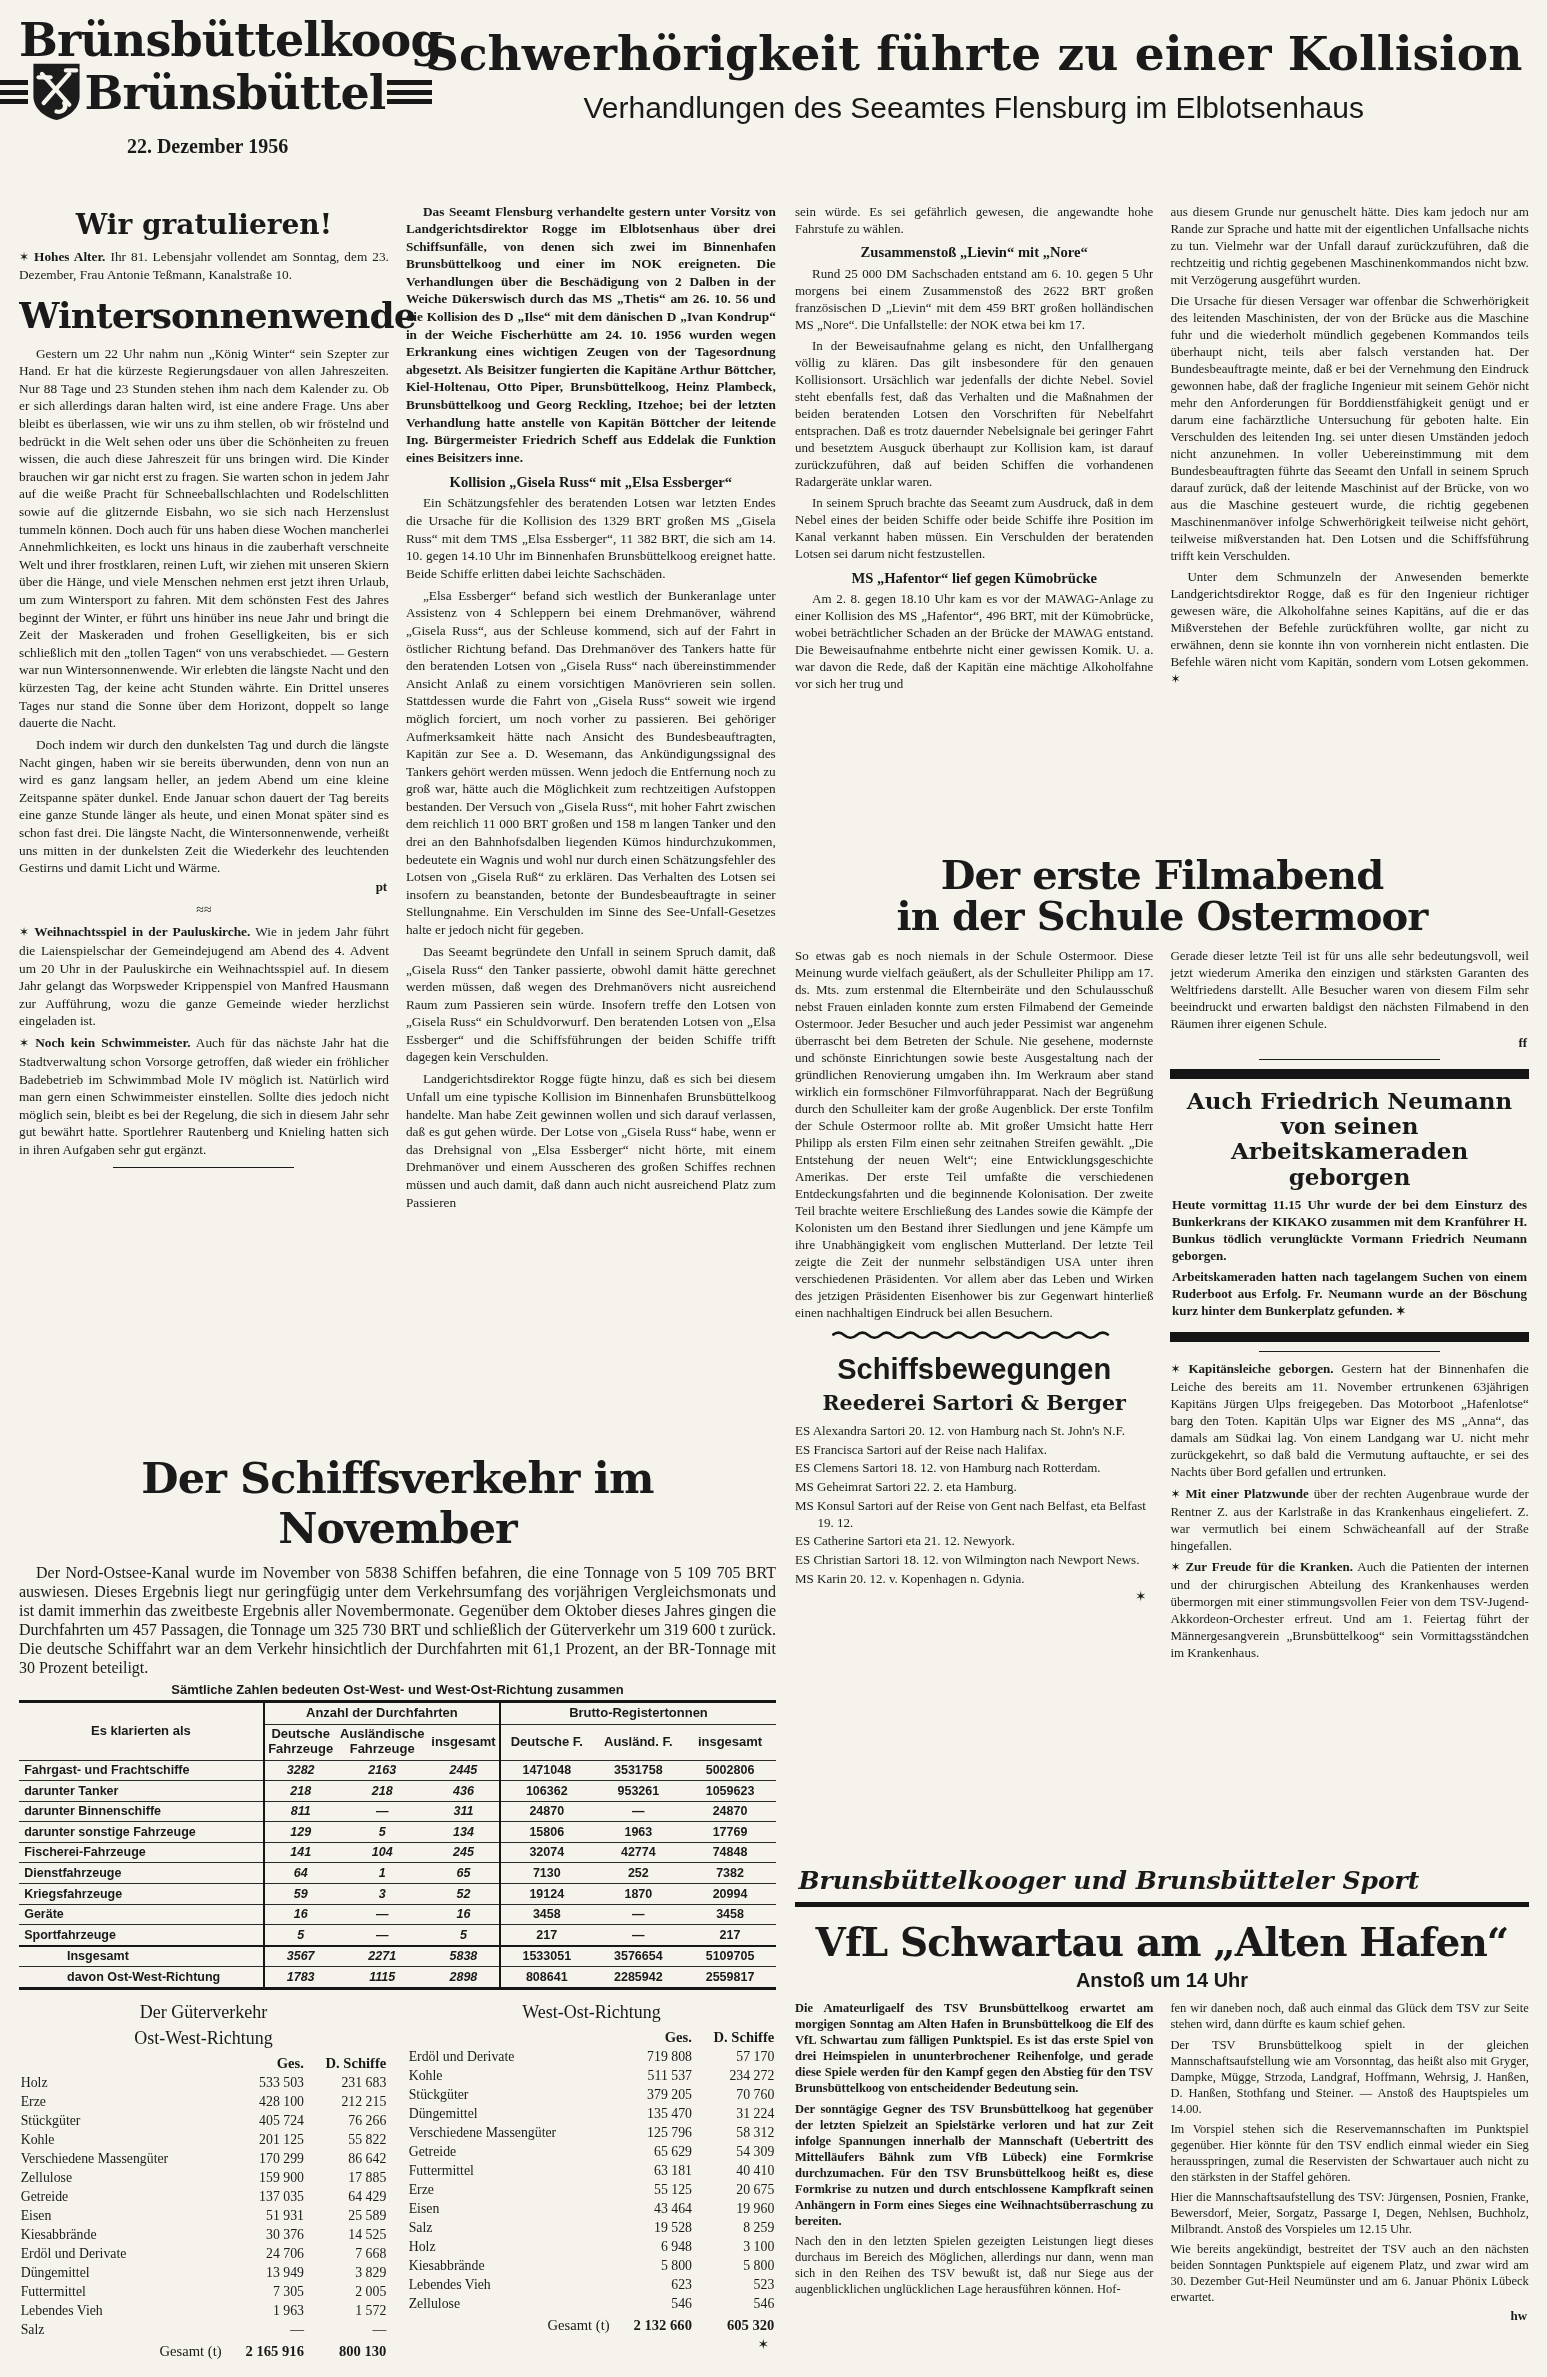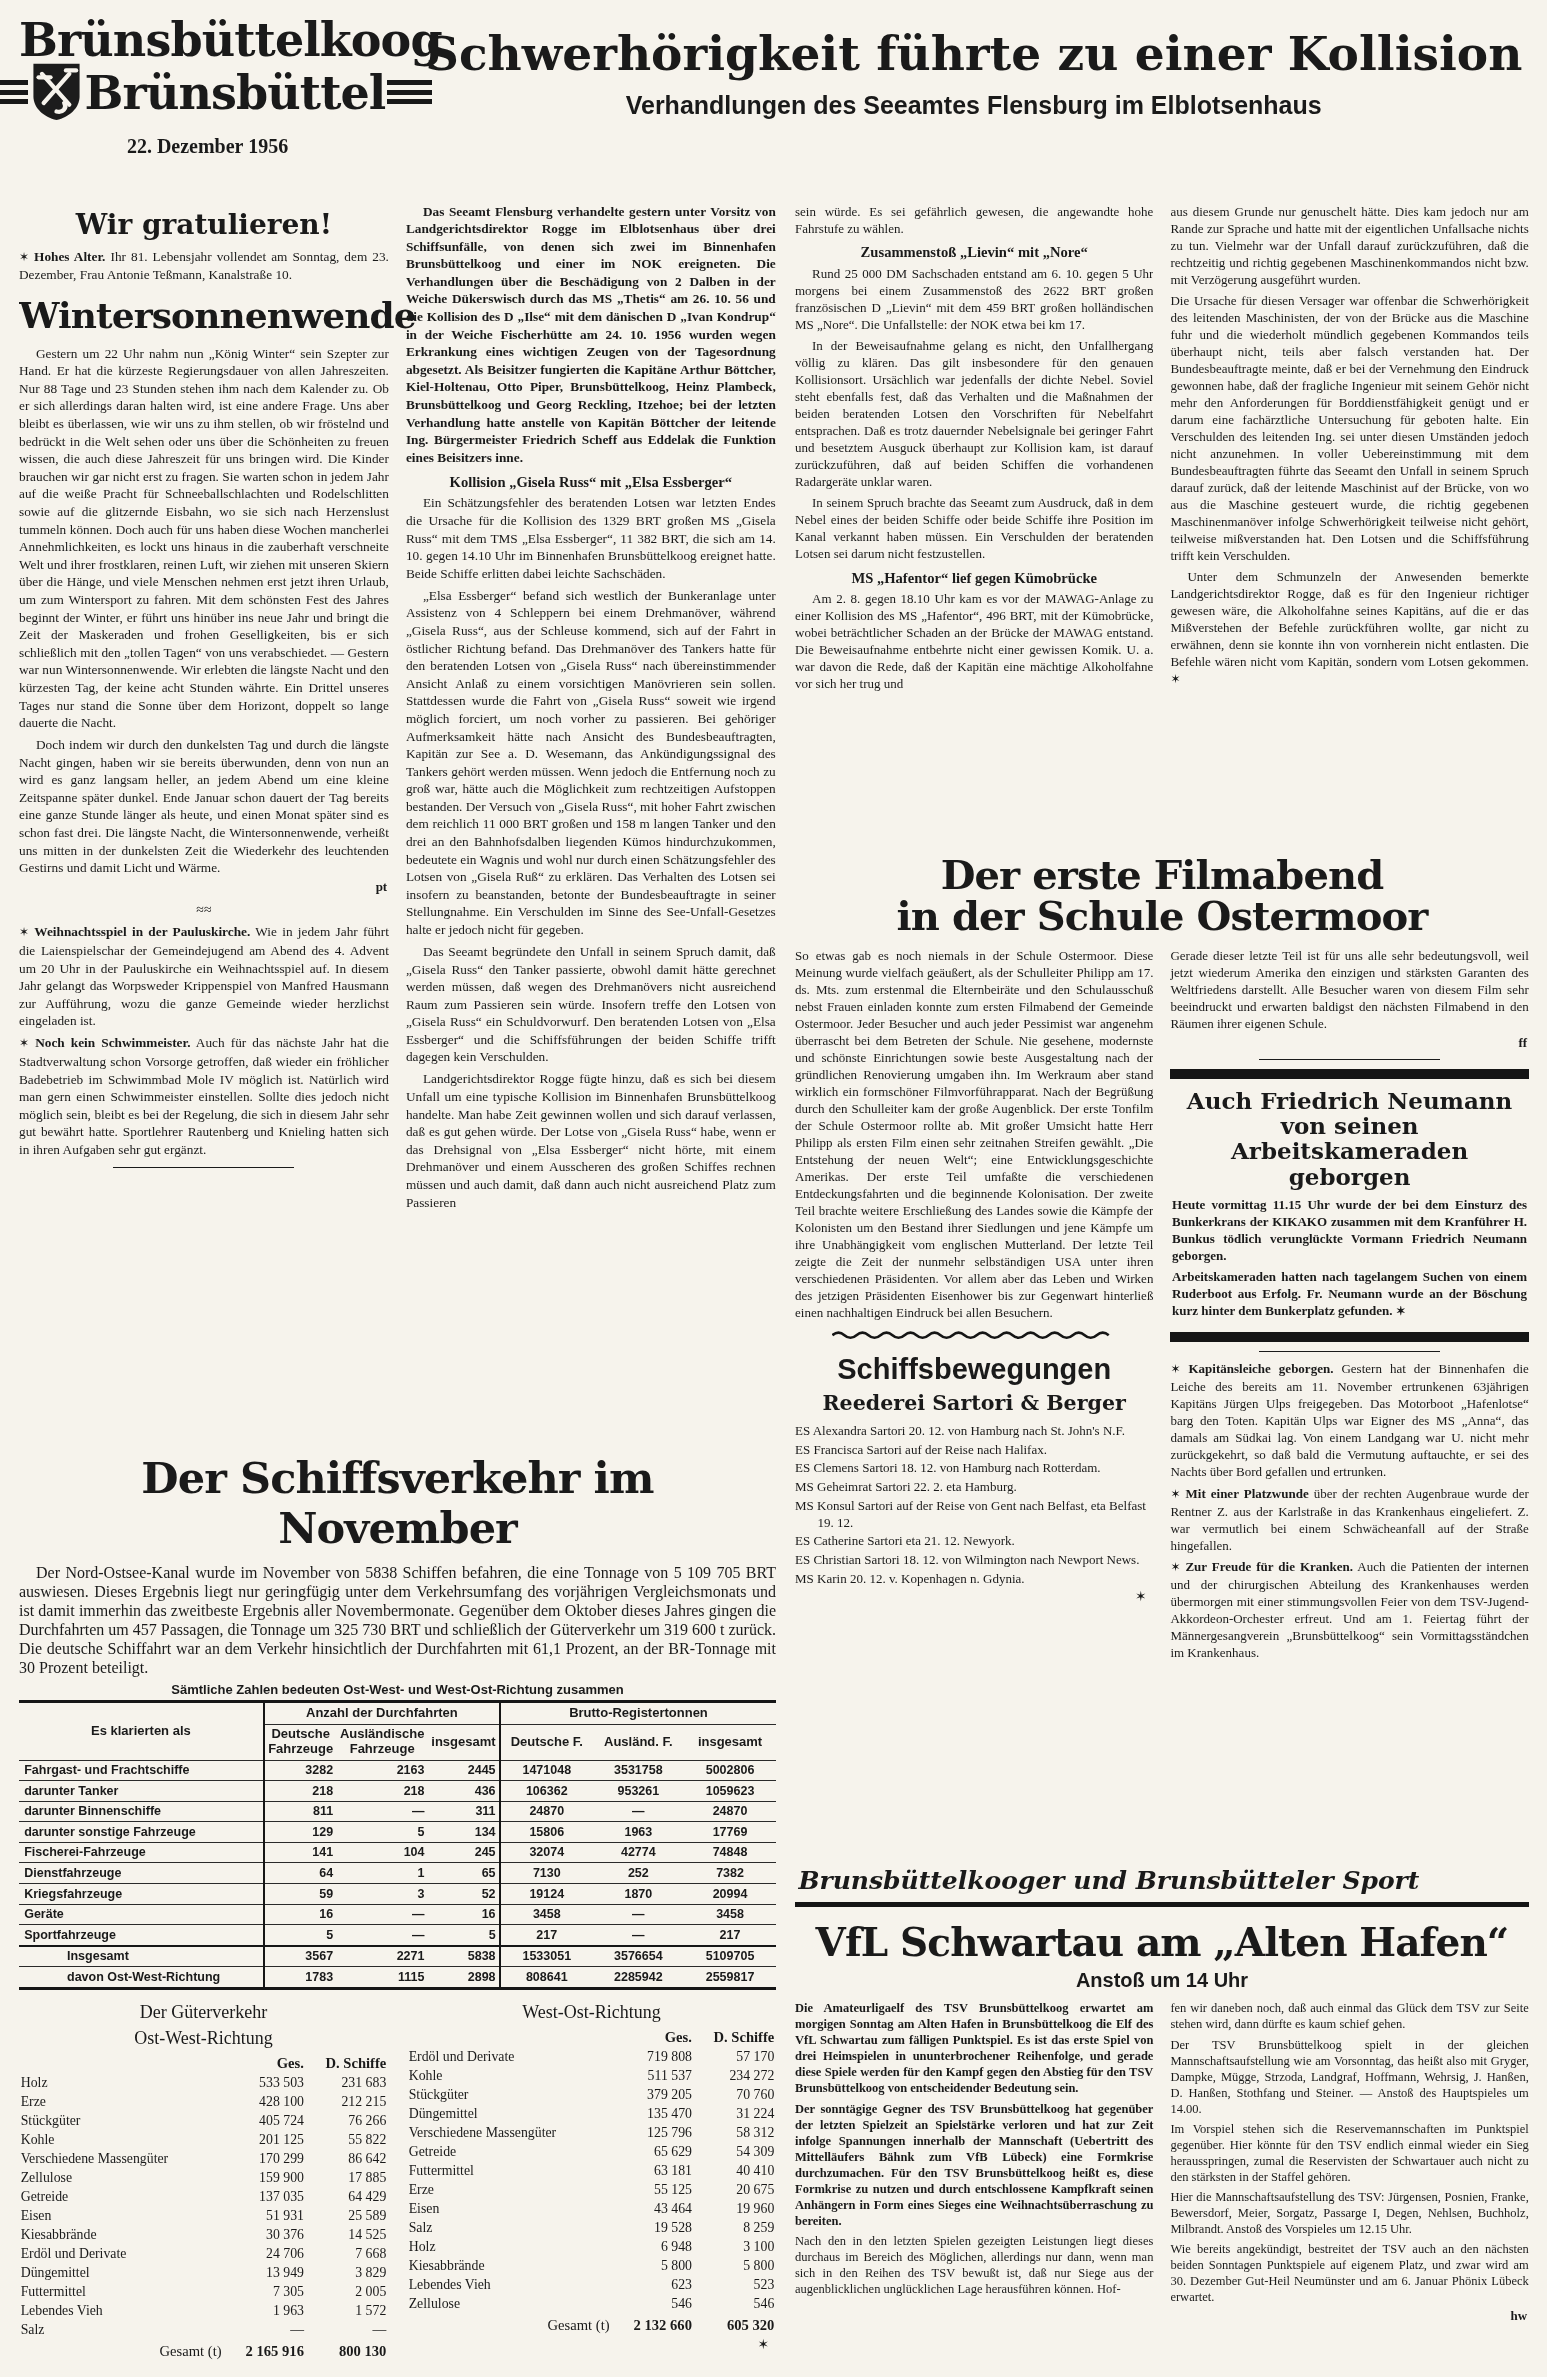--- a/index.html
+++ b/index.html
@@ -8,21 +8,21 @@
   
   .header{display:flex;gap:22.4px;height:187px;}
   .masthead{width:377px;text-align:center;flex:none;}
   .mh-line1{font-family:"DejaVu Serif",serif;font-weight:900;font-size:46px;letter-spacing:-0.9px;line-height:1.05;}
   .mh-row{display:flex;align-items:center;justify-content:center;gap:2px;margin-top:-3.4px;}
   .orn{width:45px;height:26px;background:repeating-linear-gradient(180deg,#181818 0 5.2px,transparent 5.2px 9.5px);flex:none;}
   .mh-line2{font-family:"DejaVu Serif",serif;font-weight:900;font-size:46px;letter-spacing:-0.9px;line-height:1.0;}
   .mh-date{font-weight:700;font-size:20px;margin-top:8.6px;}
   .headwrap{flex:1;text-align:center;padding-top:5.2px;}
   .mainhead{font-family:"DejaVu Serif",serif;font-weight:700;font-size:47px;line-height:1.05;margin:8.6px 0 12px;}
-  .mainsub{font-family:"Liberation Sans",sans-serif;font-weight:700;font-size:25px;}
+  .mainsub{font-family:"Liberation Sans",sans-serif;font-weight:400;font-size:30px;}
   
   .cols{display:flex;gap:19px;}
   .half-l{width:757px;flex:none;}
   .half-r{flex:1;min-width:0;}
   .tworow{display:flex;gap:17px;}
   .c{width:calc(50% - 8.6px);min-width:0;}
   .clip1{height:1238px;overflow:hidden;}
   .rowtop .c{height:641px;overflow:hidden;}
   .rowmid .c{height:907px;overflow:hidden;}
   
@@ -40,21 +40,21 @@
   .h-winter{font-family:"DejaVu Serif",serif;text-align:center;font-weight:700;font-size:36px;margin:10.3px 0 8.6px;letter-spacing:-0.9px;}
   
   .h-ship{font-family:"DejaVu Serif",serif;text-align:center;font-weight:700;font-size:43px;margin:12px 0 10.3px;letter-spacing:-0.9px;}
   .ship-intro{font-size:16px;line-height:19px;}
   .tbl-cap{font-family:"Liberation Sans",sans-serif;font-weight:700;font-size:13px;text-align:center;margin:5.2px 0 3.4px;}
   table.ships{width:100%;border-collapse:collapse;font-family:"Liberation Sans",sans-serif;font-weight:700;
               border-top:3.4px solid #161616;border-bottom:3.4px solid #161616;}
   table.ships th,table.ships td{border-bottom:0.9px solid #2a2a2a;padding:2.6px 3.4px;font-size:12.5px;line-height:1.15;}
   table.ships th{font-size:13px;}
   table.ships .gsep{border-left:2.6px solid #161616;}
-  table.ships td.num{text-align:right;width:57px;}
+  table.ships td.num{text-align:center;width:57px;font-style:italic;}
   table.ships td.brt{text-align:center;width:86px;}
   table.ships td.lbl{text-align:left;padding-left:5.2px;width:198px;}
   tbody.main tr:nth-child(2) td.lbl,tbody.main tr:nth-child(3) td.lbl,tbody.main tr:nth-child(4) td.lbl{padding-left:5.2px;}
   tbody.totals{border-top:2.6px solid #161616;}
   tbody.totals td.lbl{padding-left:48px;}
   
   .gv-row{display:flex;gap:19px;margin-top:8.6px;}
   .gv-col{width:calc(50% - 9.5px);min-width:0;}
   .gv-h{text-align:center;font-size:18px;margin:3.4px 0 5.2px;}
   table.gv{width:100%;border-collapse:collapse;font-size:13.8px;}

